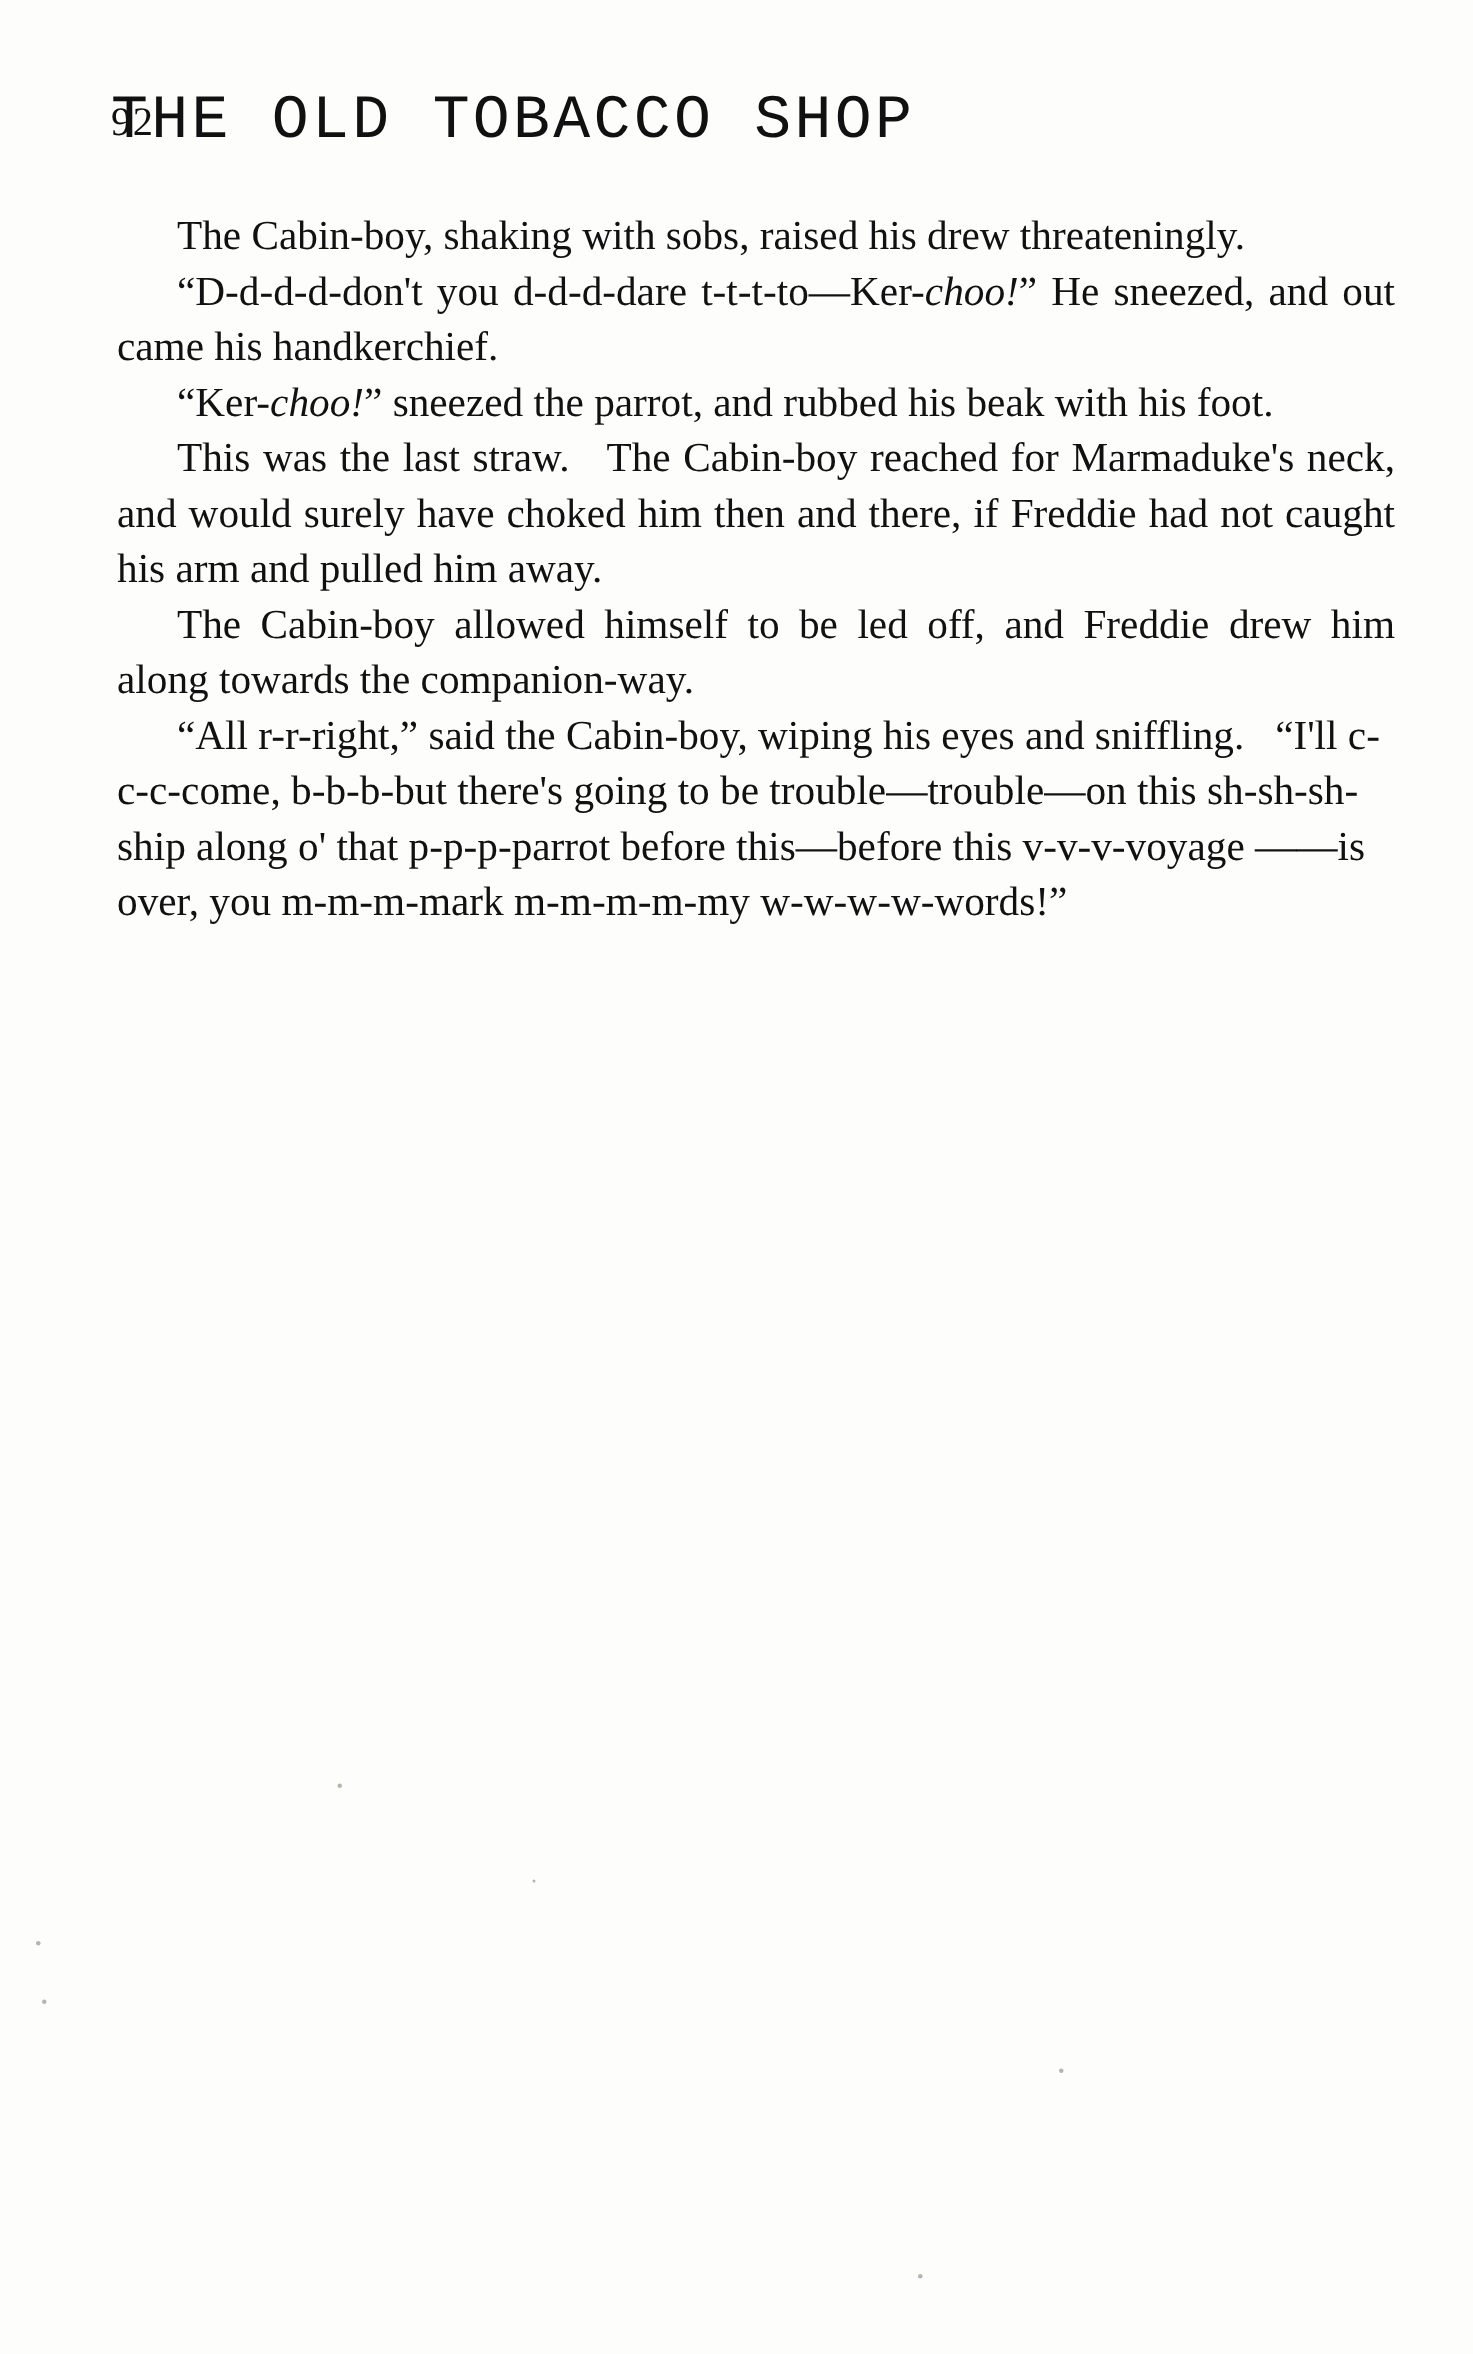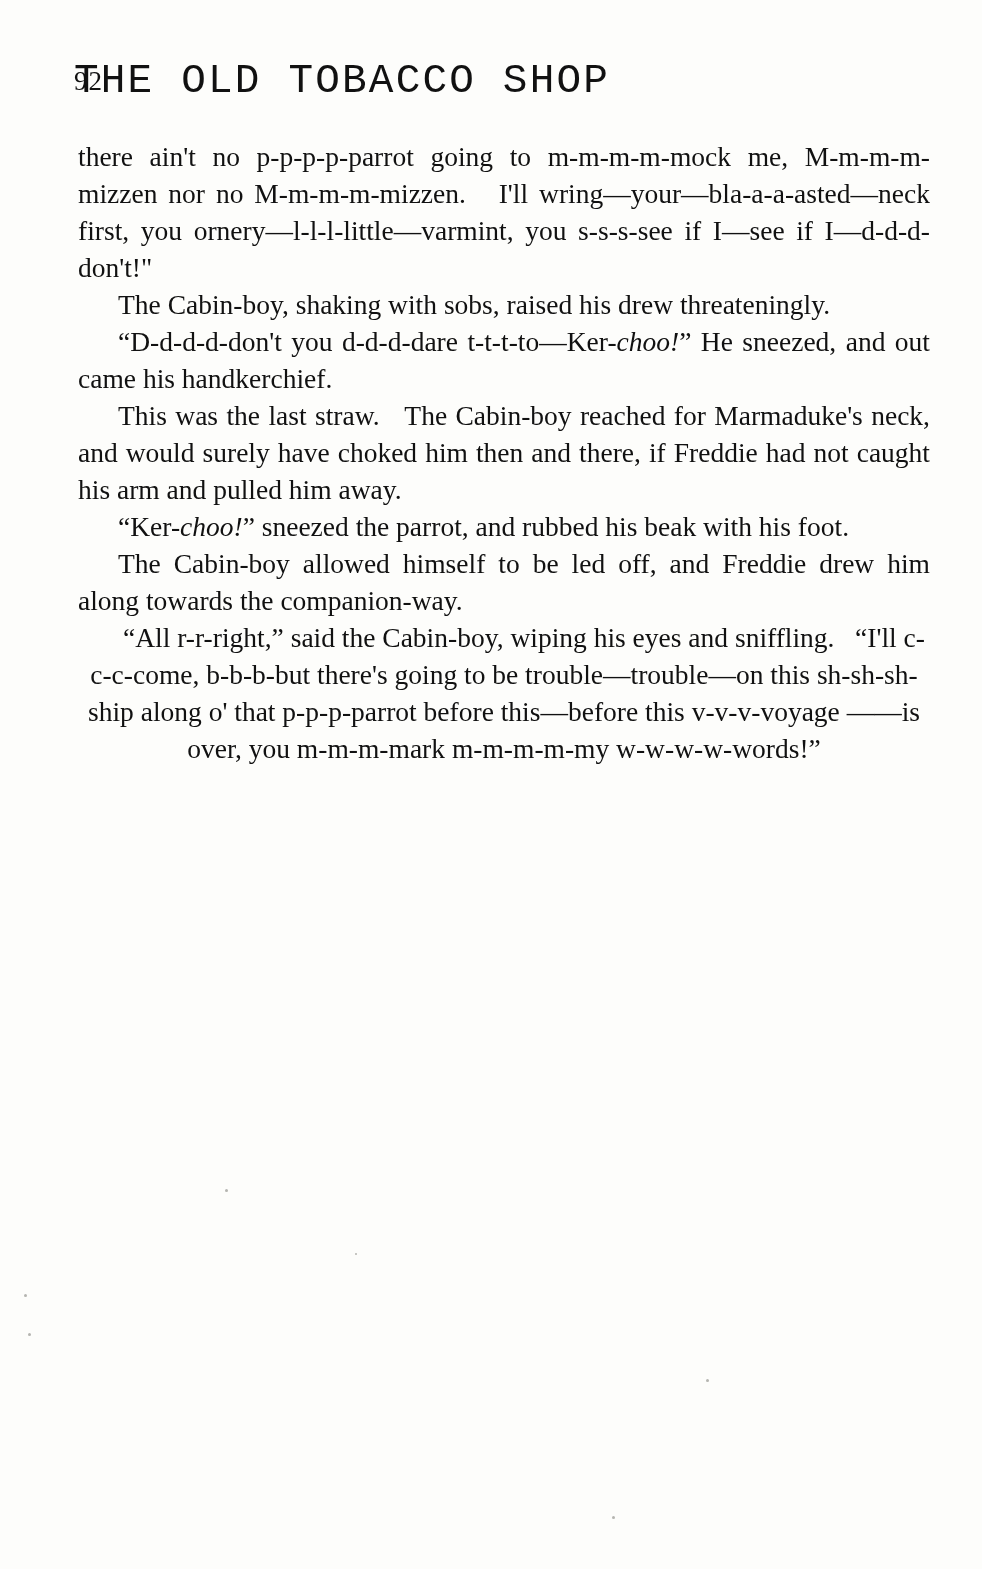--- a/index.html
+++ b/index.html
@@ -60,21 +60,21 @@
     font-family: "Liberation Serif", serif;
   }
   .body-text p {
     margin: 0;
     text-indent: 0;
   }
   .body-text p.indent {
     text-indent: 40px;
   }
   .body-text p:last-child {
-    text-align: center;
+    text-align: left;
   }
   i { font-style: italic; }
 
   
   .speck {
     position: absolute;
     background: #7a7a72;
     border-radius: 50%;
     opacity: .55;
   }
@@ -83,25 +83,24 @@
 <body>
 
 <div class="page">
 
   <div class="header">
     <div class="folio">92</div>
     <div class="running-title">THE OLD TOBACCO SHOP</div>
   </div>
 
   <div class="body-text">
-      <p class="">there ain't no p-p-p-p-parrot going to m-m-m-m-mock me, M-m-m-m-mizzen nor no M-m-m-m-mizzen.&nbsp;&nbsp; I'll wring—your—bla-a-a-asted—neck first, you ornery—l-l-l-little—varmint, you s-s-s-see if I—see if I—d-d-d-don't!"</p>
       <p class="indent">The Cabin-boy, shaking with sobs, raised his drew threateningly.</p>
       <p class="indent">“D-d-d-d-don't you d-d-d-dare t-t-t-to—Ker-<i>choo!</i>” He sneezed, and out came his handkerchief.</p>
+      <p class="indent">“Ker-<i>choo!</i>” sneezed the parrot, and rubbed his beak with his foot.</p>
       <p class="indent">This was the last straw.&nbsp;&nbsp; The Cabin-boy reached for Marmaduke's neck, and would surely have choked him then and there, if Freddie had not caught his arm and pulled him away.</p>
-      <p class="indent">“Ker-<i>choo!</i>” sneezed the parrot, and rubbed his beak with his foot.</p>
       <p class="indent">The Cabin-boy allowed himself to be led off, and Freddie drew him along towards the companion-way.</p>
       <p class="indent">“All r-r-right,” said the Cabin-boy, wiping his eyes and sniffling.&nbsp;&nbsp; “I'll c-c-c-come, b-b-b-but there's going to be trouble—trouble—on this sh-sh-sh-ship along o' that p-p-p-parrot before this—before this v-v-v-voyage ——is over, you m-m-m-mark m-m-m-m-my w-w-w-w-words!”</p>
     </div>
 
 <div class="speck" style="left: 225px; top: 1189px; width: 3px; height: 3px;"></div>
     <div class="speck" style="left: 24px; top: 1294px; width: 3px; height: 3px;"></div>
     <div class="speck" style="left: 28px; top: 1333px; width: 3px; height: 3px;"></div>
     <div class="speck" style="left: 355px; top: 1253px; width: 2px; height: 2px;"></div>
     <div class="speck" style="left: 706px; top: 1379px; width: 3px; height: 3px;"></div>
     <div class="speck" style="left: 612px; top: 1516px; width: 3px; height: 3px;"></div>

